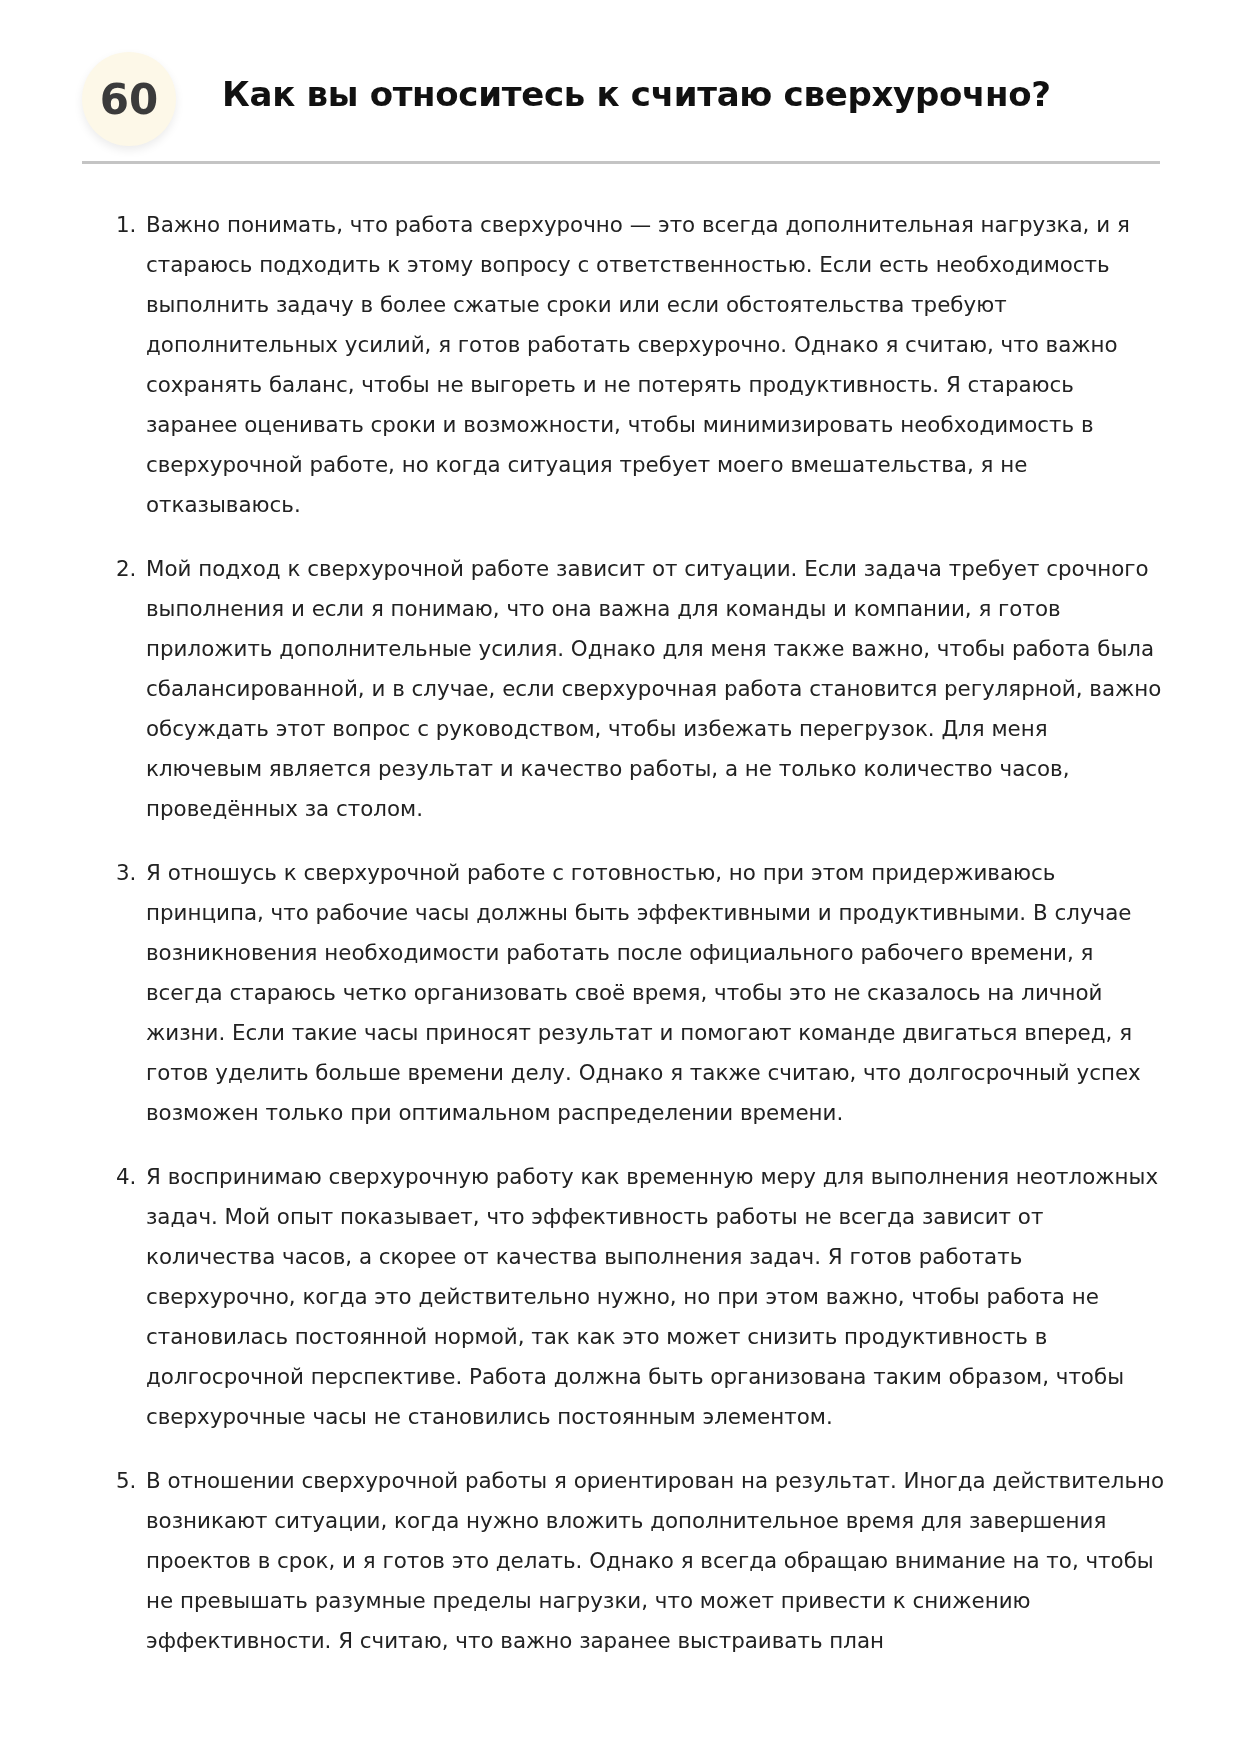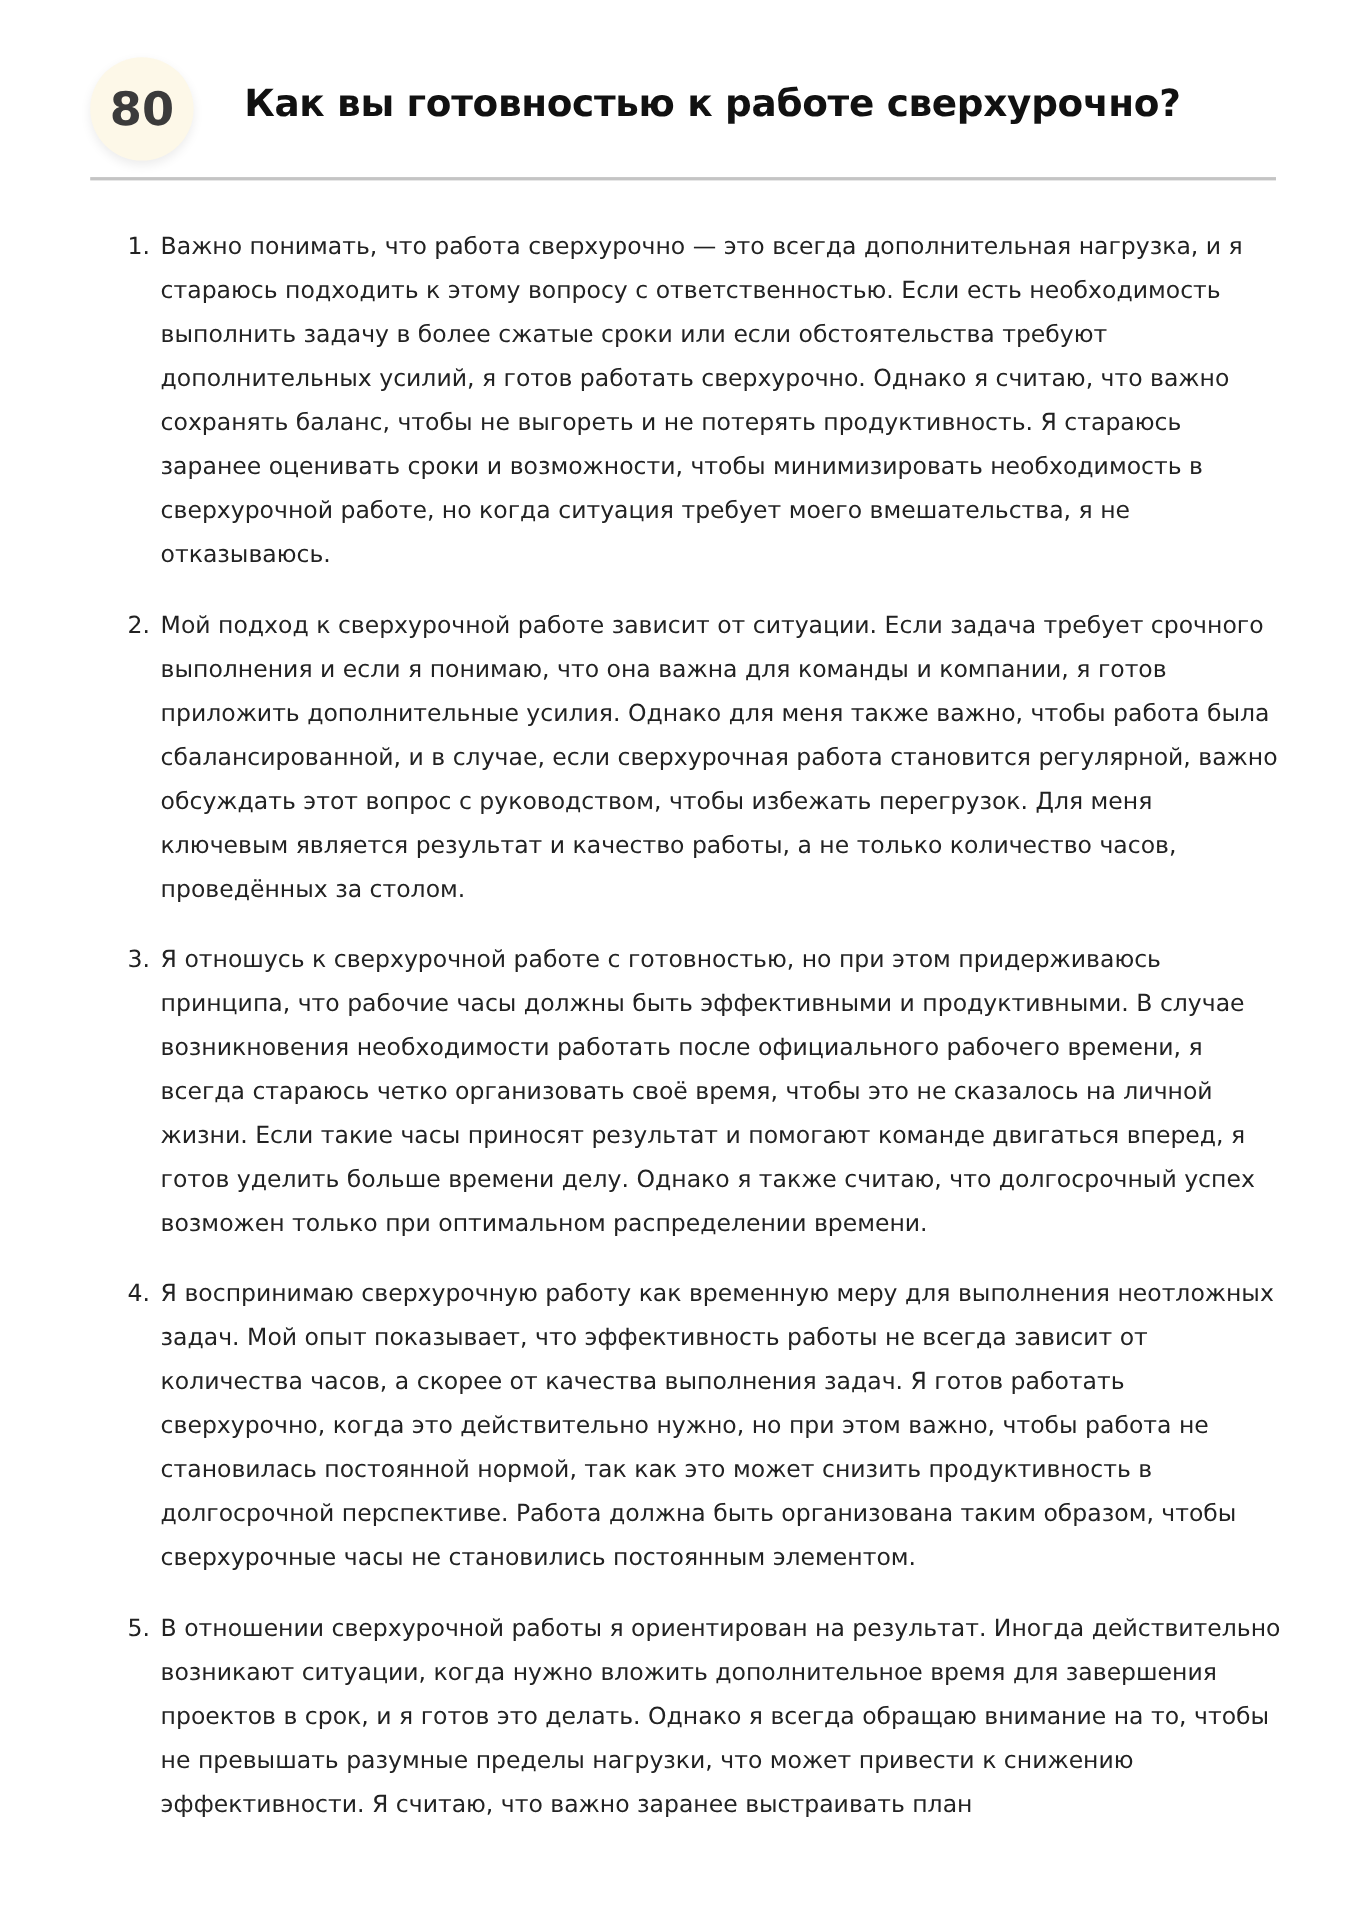--- a/index.html
+++ b/index.html
@@ -14,22 +14,22 @@
            white-space: nowrap; letter-spacing: -0.3px; }
   .rule { position: absolute; left: 82px; top: 161px; width: 1078px; height: 3px; background: #c4c4c4; }
   .answers { position: absolute; left: 116px; top: 205px; width: 1050px; margin: 0; padding: 0; list-style: none; }
   .answer { position: relative; padding-left: 30px; font-size: 21.4px; line-height: 40px; margin-bottom: 24px; color: #222; }
   .num { position: absolute; left: 0; top: 0; }
 </style>
 </head>
 <body>
 
 <div class="header">
-  <div class="badge">80</div>
-  <div class="title">Как вы готовностью к работе сверхурочно?</div>
+  <div class="badge">60</div>
+  <div class="title">Как вы относитесь к считаю сверхурочно?</div>
 </div>
 <div class="rule"></div>
 
 <ol class="answers">
   <li class="answer">
     <span class="num">1.</span>
     <span>Важно понимать, что работа сверхурочно — это всегда дополнительная нагрузка, и я стараюсь подходить к этому вопросу с ответственностью. Если есть необходимость выполнить задачу в более сжатые сроки или если обстоятельства требуют дополнительных усилий, я готов работать сверхурочно. Однако я считаю, что важно сохранять баланс, чтобы не выгореть и не потерять продуктивность. Я стараюсь заранее оценивать сроки и возможности, чтобы минимизировать необходимость в сверхурочной работе, но когда ситуация требует моего вмешательства, я не отказываюсь.</span>
   </li>
   <li class="answer">
     <span class="num">2.</span>

